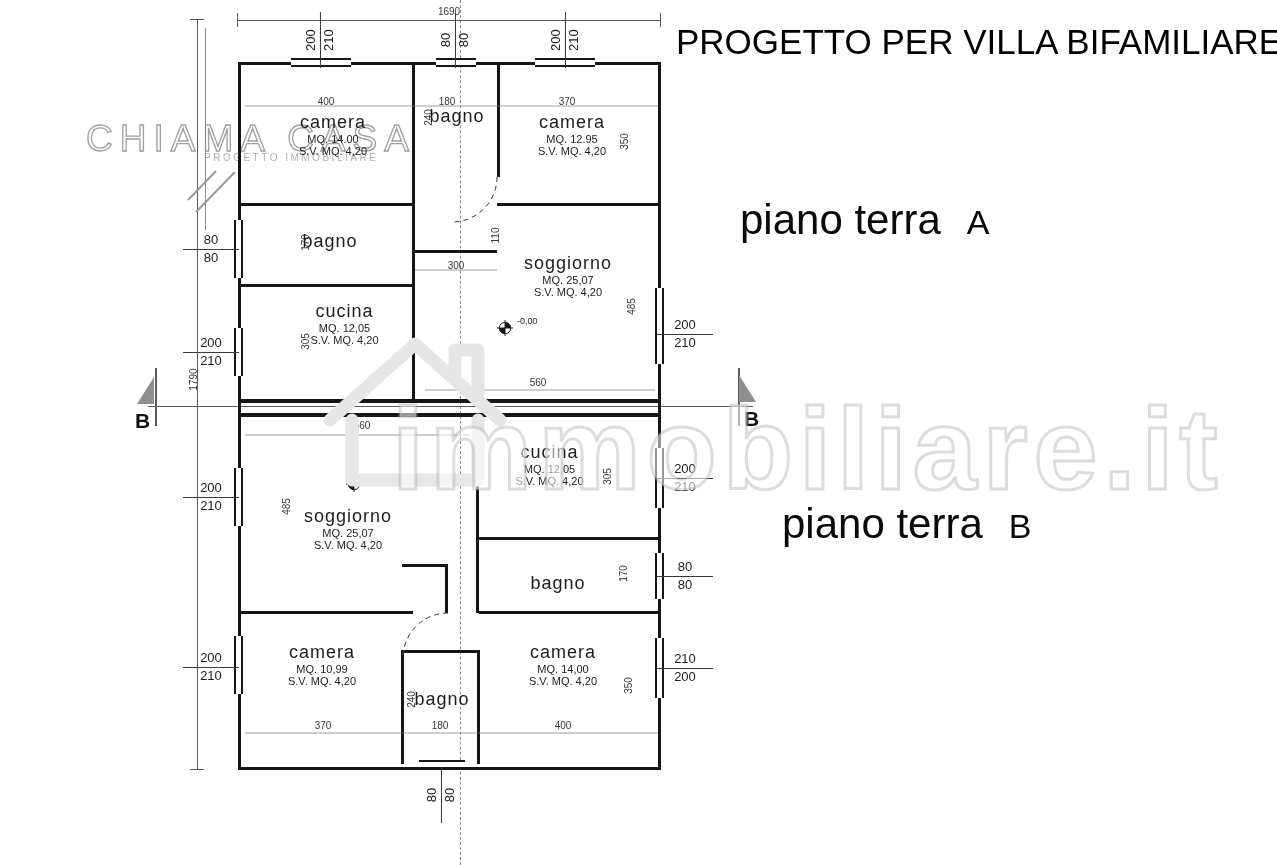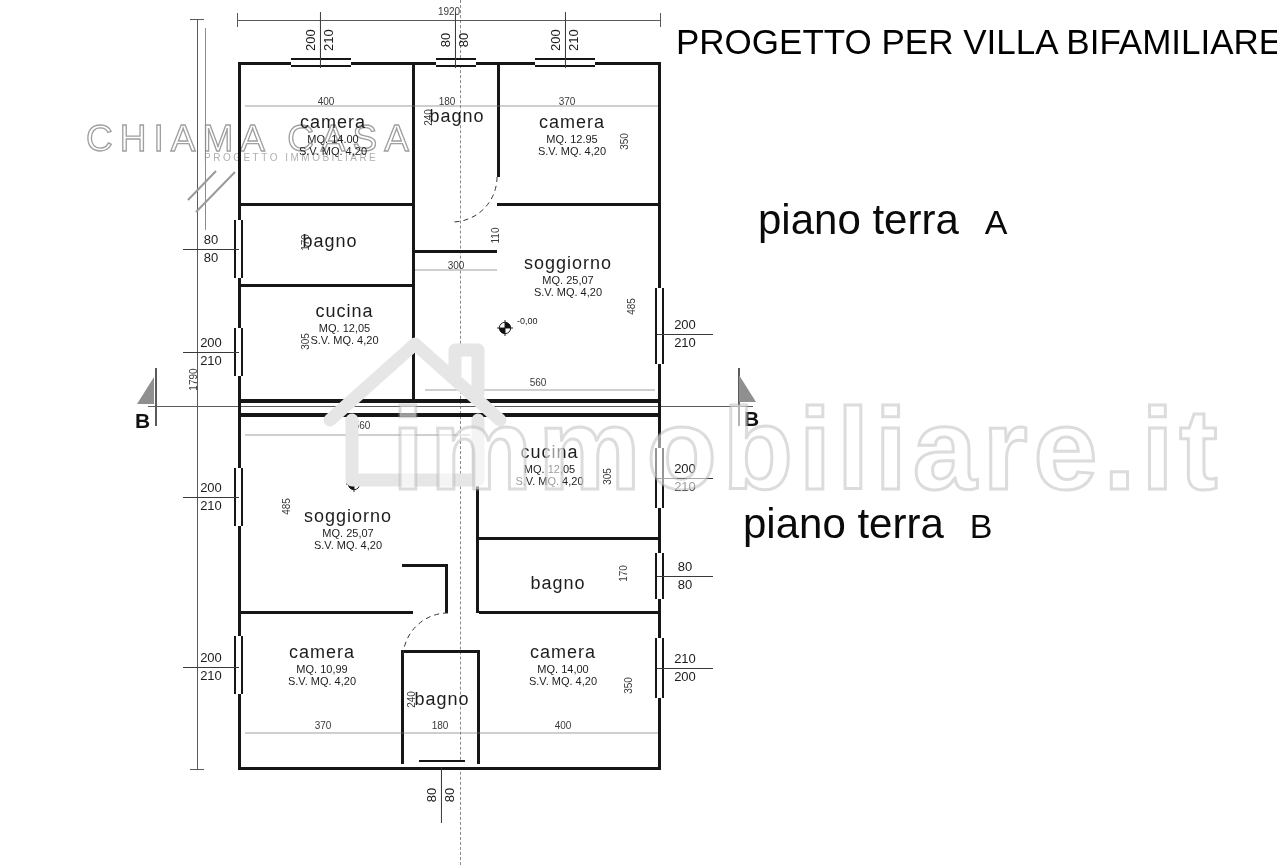--- a/index.html
+++ b/index.html
@@ -41,34 +41,34 @@
 </style>
 </head>
 <body>
 
 <div class="stage">
 
   <div class="wm-brand">CHIAMA CASA</div>
   <div class="wm-brand-sub">PROGETTO IMMOBILIARE</div>
 
   <div class="title">PROGETTO PER VILLA BIFAMILIARE</div>
-  <div class="floor" style="left:758px;top:196px">
+  <div class="floor" style="left:740px;top:196px">
     <span>piano terra</span><span class="unit">A</span>
   </div>
-  <div class="floor" style="left:743px;top:500px">
+  <div class="floor" style="left:782px;top:500px">
     <span>piano terra</span><span class="unit">B</span>
   </div>
 
   <div class="axis" style="left:460px;top:0;height:865px"></div>
   <div class="thin" style="left:148px;top:406px;width:605px;height:1px"></div>
 
   <div class="thin" style="left:238px;top:20px;width:423px;height:1px"></div>
   <div class="thin" style="left:237px;top:13px;width:1px;height:14px"></div>
   <div class="thin" style="left:660px;top:13px;width:1px;height:14px"></div>
-  <div class="dim c" style="left:449px;top:6px">1920</div>
+  <div class="dim c" style="left:449px;top:6px">1690</div>
   <div class="thin" style="left:197px;top:20px;width:1px;height:750px"></div>
   <div class="thin" style="left:190px;top:19px;width:14px;height:1px"></div>
   <div class="thin" style="left:190px;top:769px;width:14px;height:1px"></div>
   <div class="dim v" style="left:193px;top:380px">1790</div>
   <div class="ext" style="left:205px;top:28px;width:1px;height:202px"></div>
   <div class="thin" style="left:320px;top:27px;width:1px;height:35px"></div>
   <div class="thin" style="left:455px;top:27px;width:1px;height:35px"></div>
   <div class="thin" style="left:565px;top:27px;width:1px;height:35px"></div>
   <div class="thin" style="left:441px;top:770px;width:1px;height:38px"></div>
 

